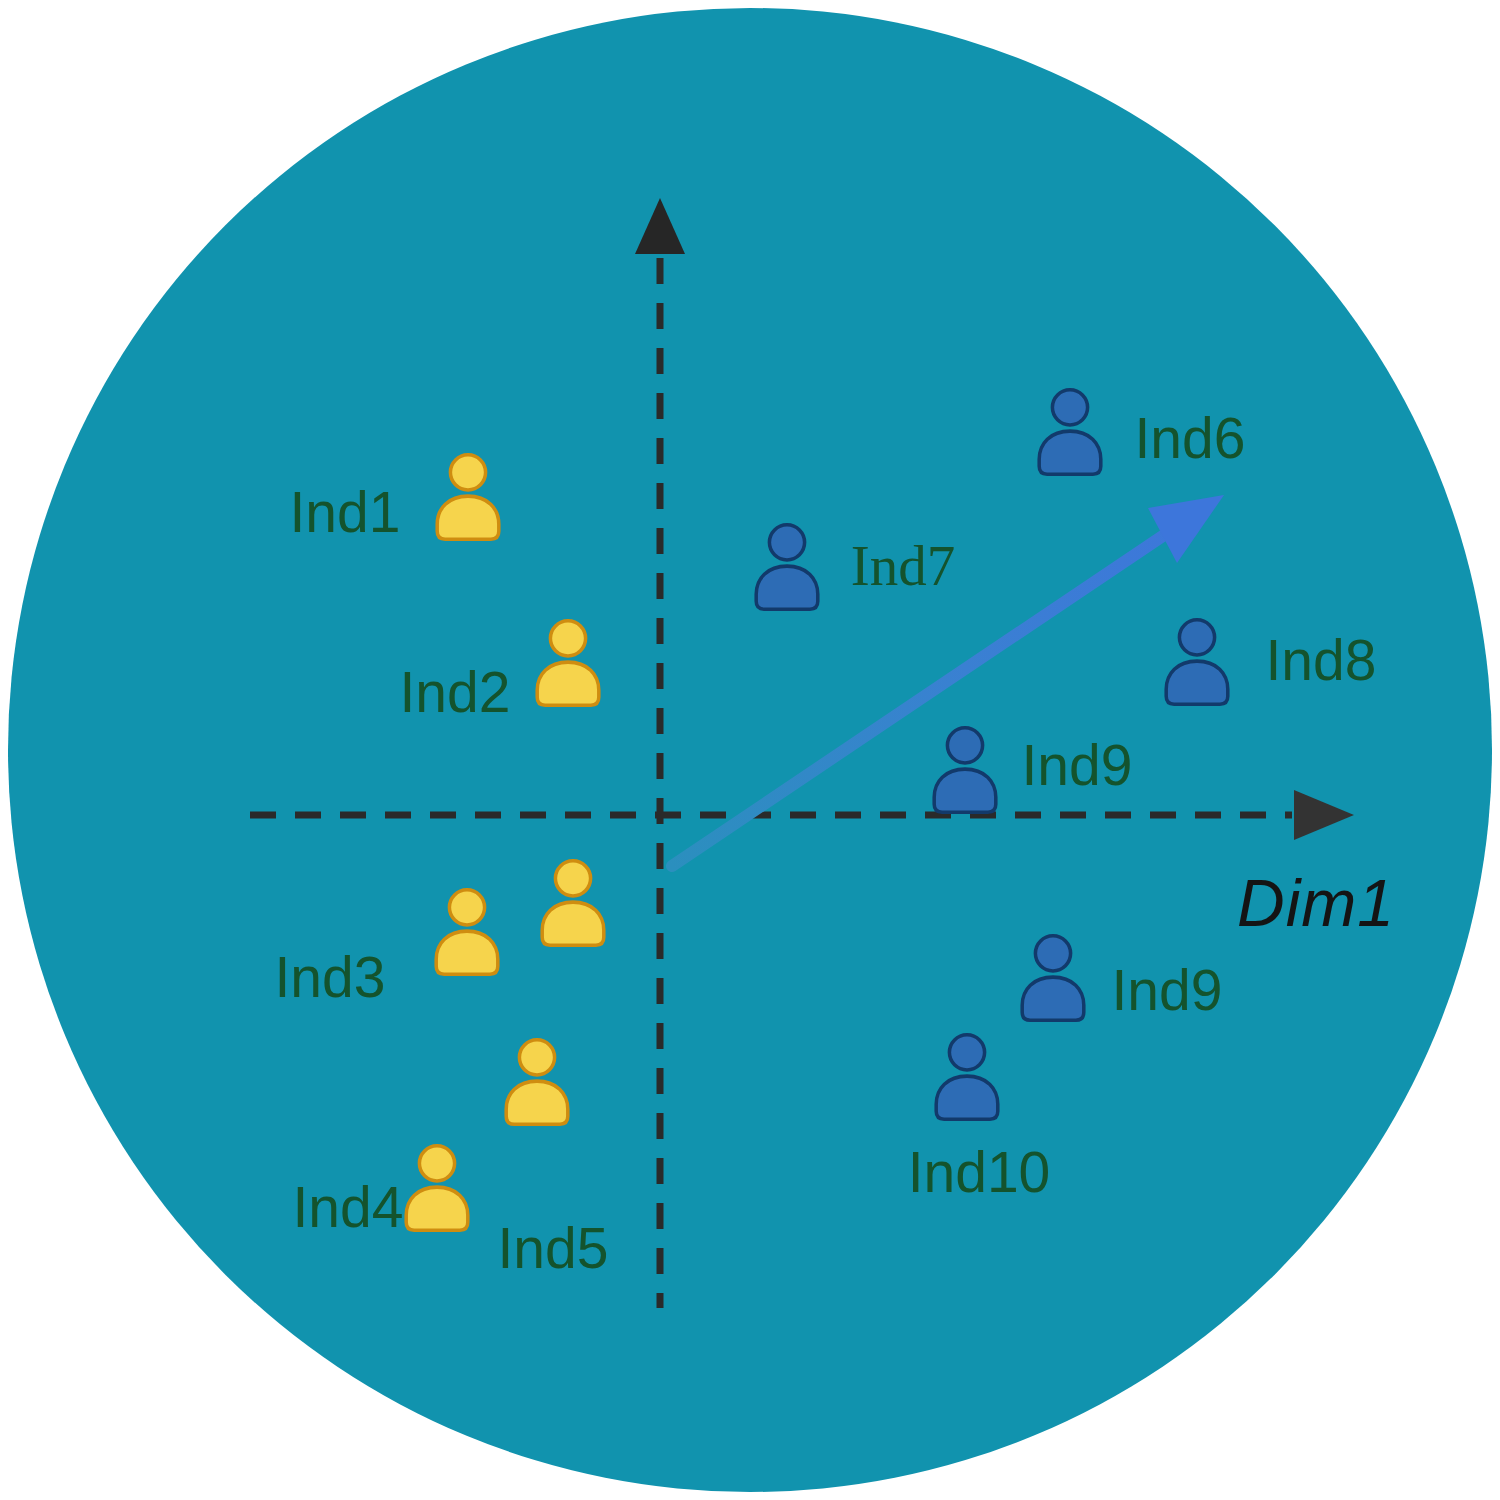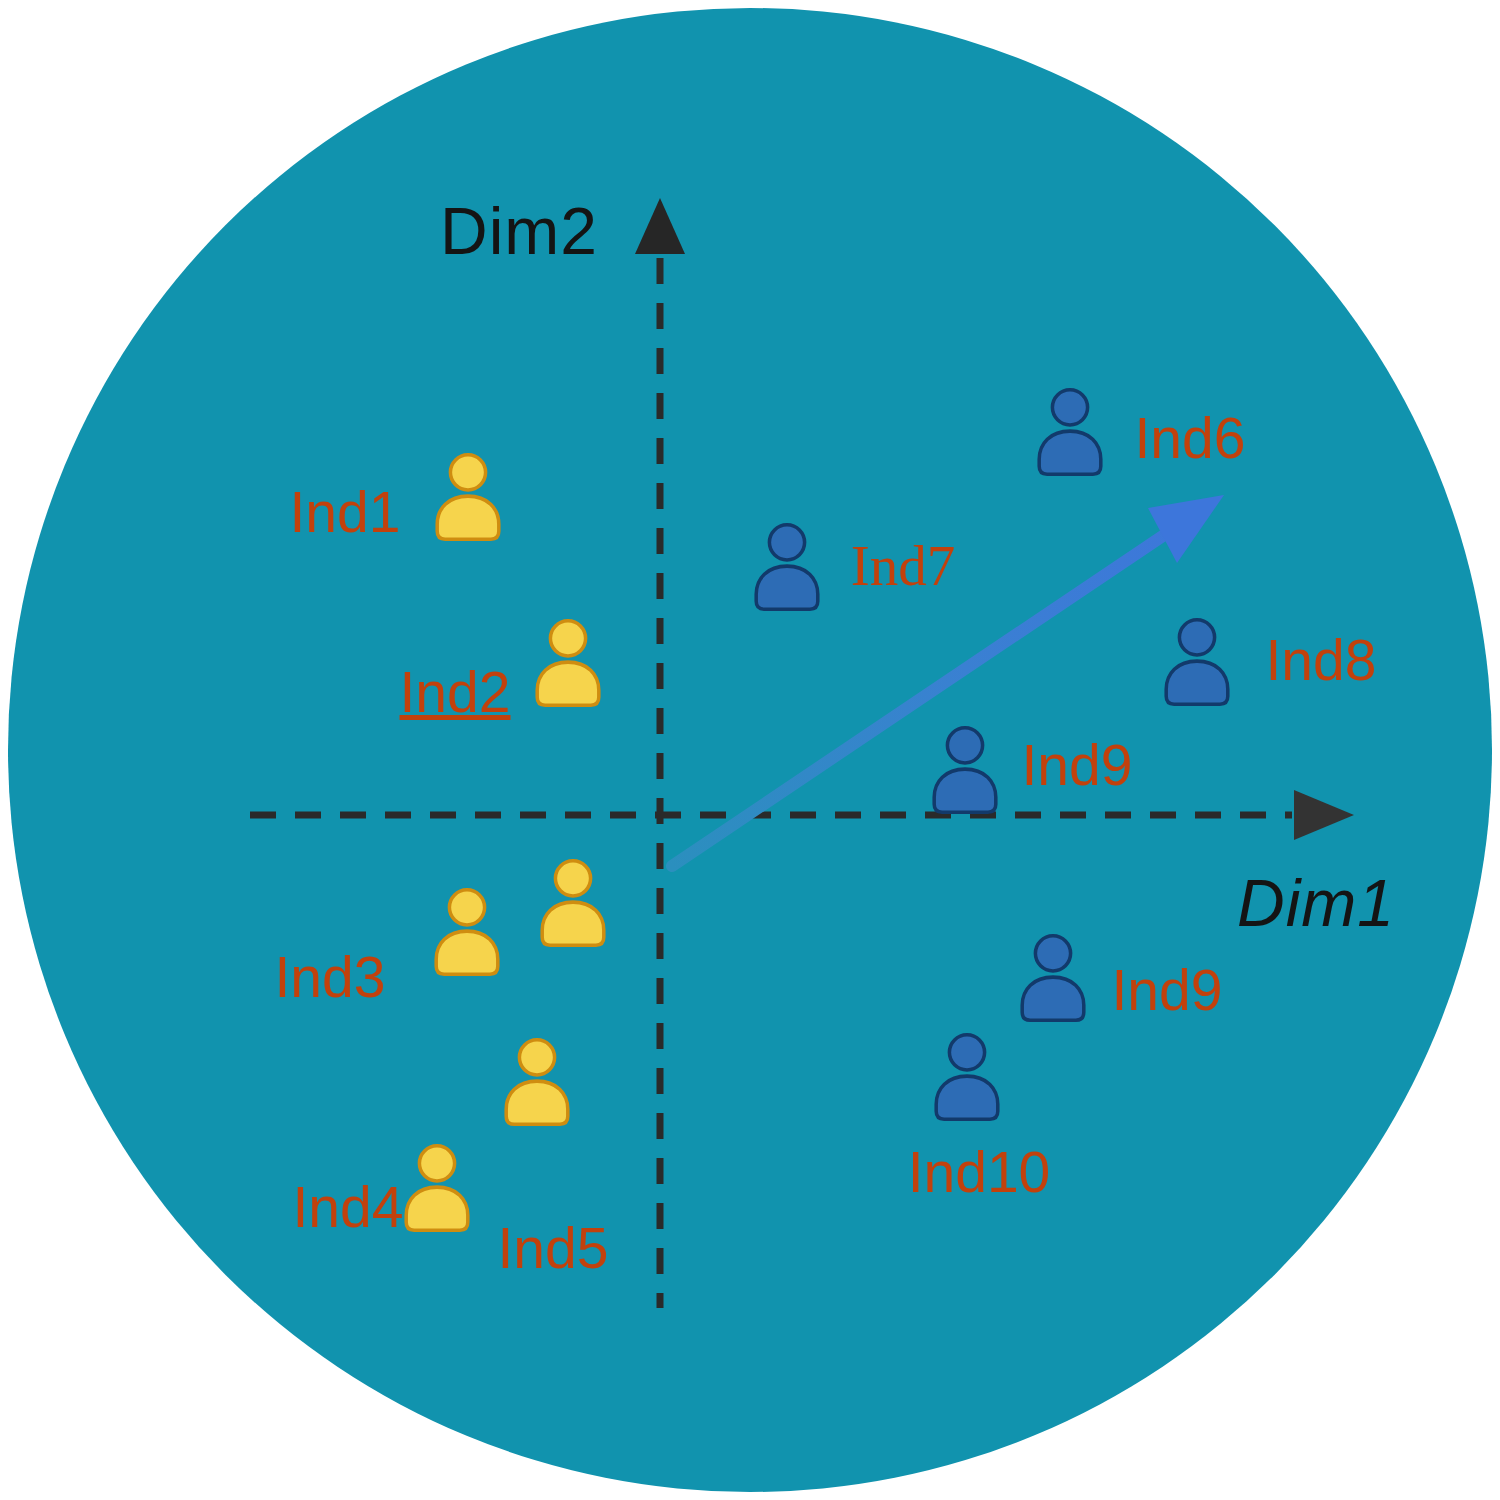--- a/index.html
+++ b/index.html
@@ -24,21 +24,21 @@
     font-size:66px;
     color:#141414;
     z-index:2;
     white-space:nowrap;
     letter-spacing:1px;
   }
   .marker-label{
     position:absolute;
     transform:translate(-50%,-50%);
     font-size:57px;
-    color:#c2410c;
+    color:#14532d;
     z-index:2;
     white-space:nowrap;
   }
   .person{
     position:absolute;
     transform:translate(-50%,-50%);
     z-index:3;
     line-height:0;
   }
 </style>
@@ -61,30 +61,29 @@
     <line x1="660" y1="258" x2="660" y2="1308" stroke="#2a2a2a" stroke-width="7" stroke-dasharray="26 19"></line>
     <polygon points="660,198 635,254 685,254" fill="#262626"></polygon>
 
     <line x1="250" y1="815" x2="1292" y2="815" stroke="#2a2a2a" stroke-width="7" stroke-dasharray="26 19"></line>
     <polygon points="1354,815 1294,790 1294,840" fill="#333333"></polygon>
 
     <line x1="672" y1="866" x2="1185" y2="521" stroke="url(#arrowGrad)" stroke-width="12" stroke-linecap="round"></line>
     <polygon points="1224,495 1148,508 1177,563" fill="#3d76db"></polygon>
   </svg>
 
-  <div class="axis-label" id="y-axis-label" style="left: 519px; top: 231px;">Dim2</div>
   <div class="axis-label" id="x-axis-label" style="left: 1316px; top: 903px; font-style: italic;">Dim1</div>
 
   <div id="markers">
       <div class="marker-label" style="left: 345px; top: 512px; text-align: center;">Ind1</div>
       <div class="person" style="left: 468px; top: 497px;"><svg viewBox="0 0 100 110" width="88" height="97">
           <circle cx="50" cy="27" r="20" fill="#f6d44c" stroke="#cf8d10" stroke-width="4"></circle>
           <path d="M50,54 C28,54 15,68 15,86 L15,94 Q15,103 24,103 L76,103 Q85,103 85,94 L85,86 C85,68 72,54 50,54 Z" fill="#f6d44c" stroke="#cf8d10" stroke-width="4"></path>
         </svg></div>
-      <div class="marker-label" style="left: 455px; top: 692px; text-decoration: underline;">Ind2</div>
+      <div class="marker-label" style="left: 455px; top: 692px;">Ind2</div>
       <div class="person" style="left: 568px; top: 663px;"><svg viewBox="0 0 100 110" width="88" height="97">
           <circle cx="50" cy="27" r="20" fill="#f6d44c" stroke="#cf8d10" stroke-width="4"></circle>
           <path d="M50,54 C28,54 15,68 15,86 L15,94 Q15,103 24,103 L76,103 Q85,103 85,94 L85,86 C85,68 72,54 50,54 Z" fill="#f6d44c" stroke="#cf8d10" stroke-width="4"></path>
         </svg></div>
       <div class="marker-label" style="left: 330px; top: 977px;">Ind3</div>
       <div class="person" style="left: 467px; top: 932px;"><svg viewBox="0 0 100 110" width="88" height="97">
           <circle cx="50" cy="27" r="20" fill="#f6d44c" stroke="#cf8d10" stroke-width="4"></circle>
           <path d="M50,54 C28,54 15,68 15,86 L15,94 Q15,103 24,103 L76,103 Q85,103 85,94 L85,86 C85,68 72,54 50,54 Z" fill="#f6d44c" stroke="#cf8d10" stroke-width="4"></path>
         </svg></div>
       <div class="person" style="left: 573px; top: 903px;"><svg viewBox="0 0 100 110" width="88" height="97">

